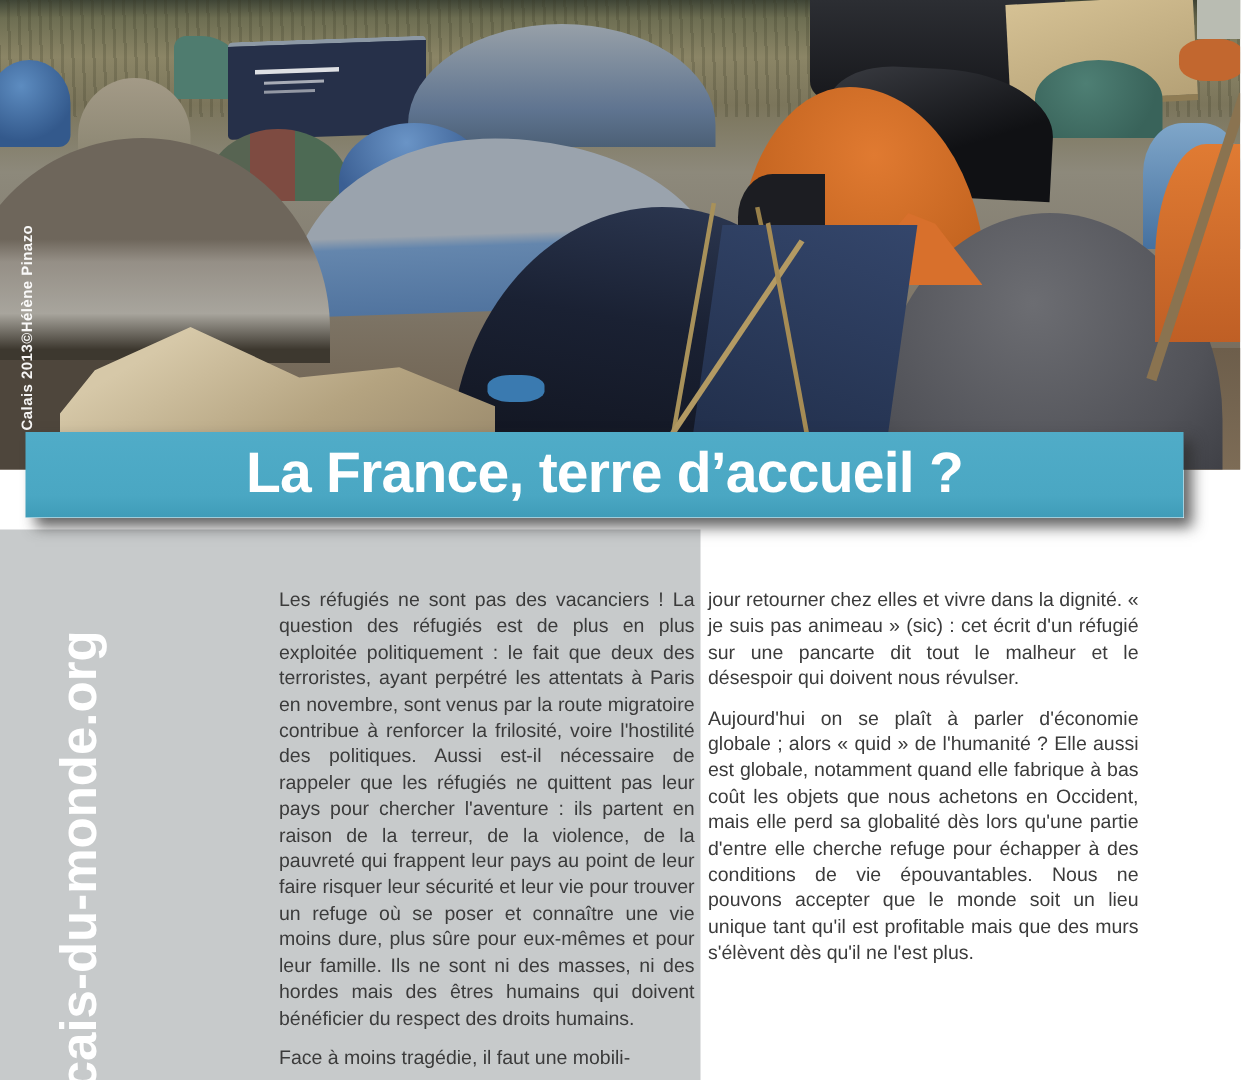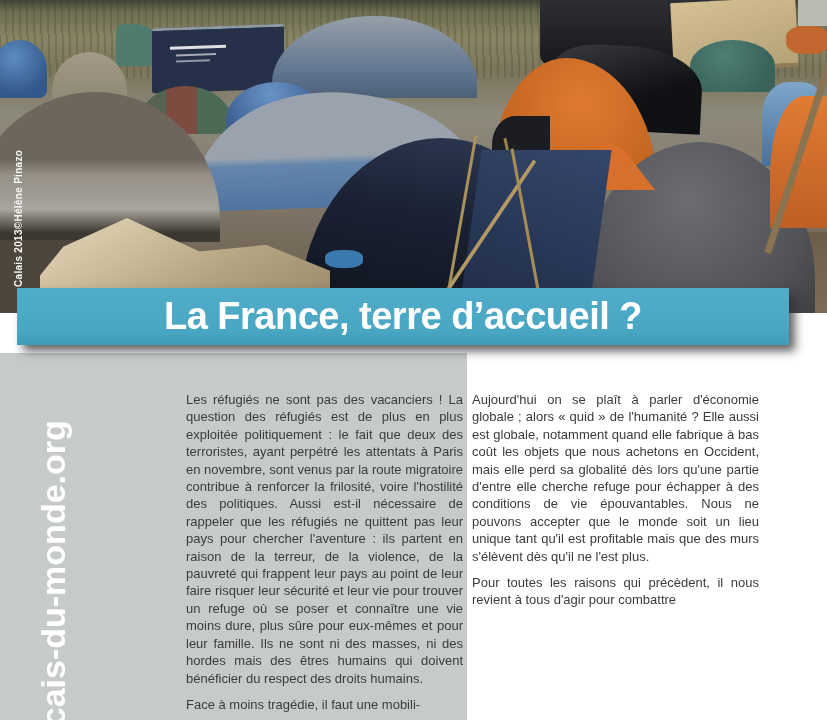--- a/index.html
+++ b/index.html
@@ -111,17 +111,17 @@
     <h1>La France, terre d’accueil ?</h1>
   </div>
 
   <div class="vert-site">ncais-du-monde.org</div>
 
   <div id="col-left" class="col">
     <p>Les réfugiés ne sont pas des vacanciers ! La question des réfugiés est de plus en plus exploitée politiquement : le fait que deux des terroristes, ayant perpétré les attentats à Paris en novembre, sont venus par la route migratoire contribue à renforcer la frilosité, voire l'hostilité des politiques. Aussi est-il nécessaire de rappeler que les réfugiés ne quittent pas leur pays pour chercher l'aventure : ils partent en raison de la terreur, de la violence, de la pauvreté qui frappent leur pays au point de leur faire risquer leur sécurité et leur vie pour trouver un refuge où se poser et connaître une vie moins dure, plus sûre pour eux-mêmes et pour leur famille. Ils ne sont ni des masses, ni des hordes mais des êtres humains qui doivent bénéficier du respect des droits humains.</p>
     <p>Face à moins tragédie, il faut une mobili-</p>
   </div>
   <div id="col-right" class="col">
+    <p>jour retourner chez elles et vivre dans la dignité. « je suis pas animeau » (sic) : cet écrit d'un réfugié sur une pancarte dit tout le malheur et le désespoir qui doivent nous révulser.</p>
     <p>Aujourd'hui on se plaît à parler d'économie globale ; alors « quid » de l'humanité ? Elle aussi est globale, notamment quand elle fabrique à bas coût les objets que nous achetons en Occident, mais elle perd sa globalité dès lors qu'une partie d'entre elle cherche refuge pour échapper à des conditions de vie épouvantables. Nous ne pouvons accepter que le monde soit un lieu unique tant qu'il est profitable mais que des murs s'élèvent dès qu'il ne l'est plus.</p>
-    <p>Pour toutes les raisons qui précèdent, il nous revient à tous d'agir pour combattre</p>
   </div>
 
 </div>
 
 </body></html>

